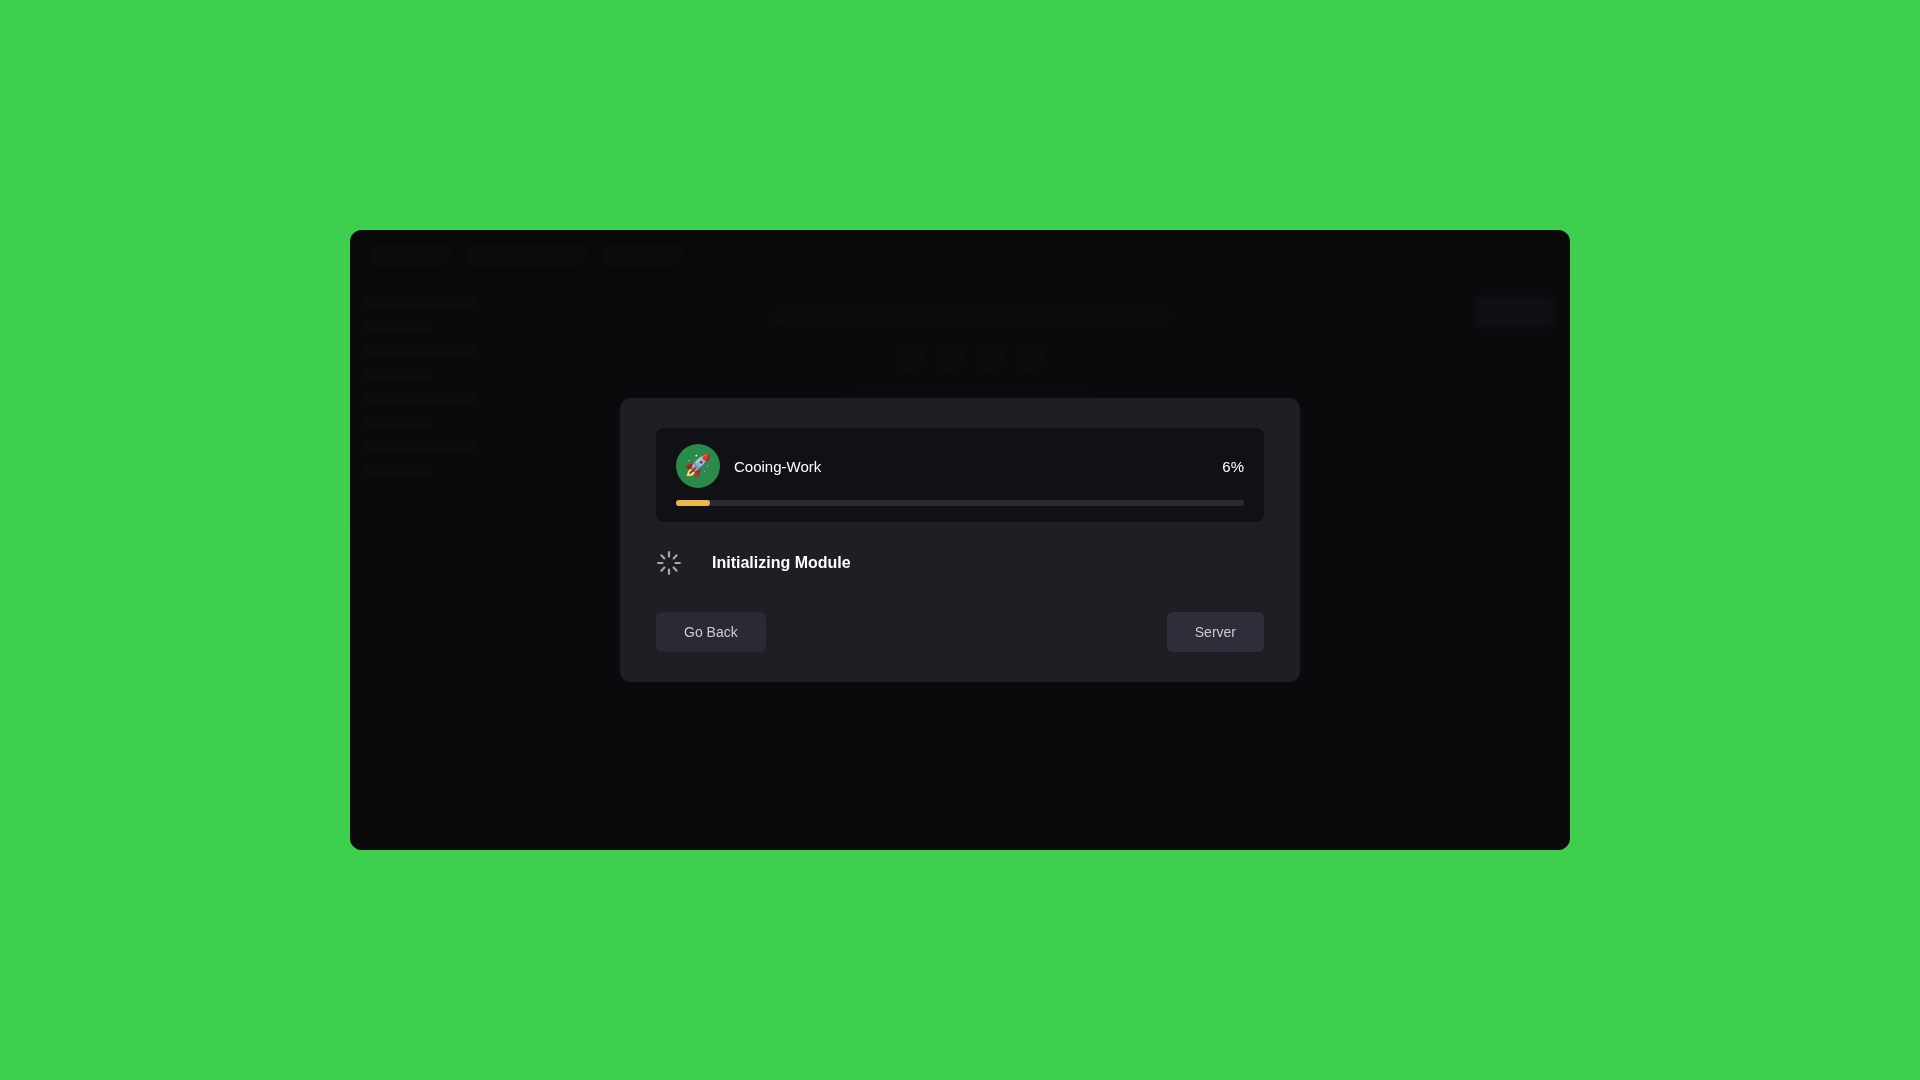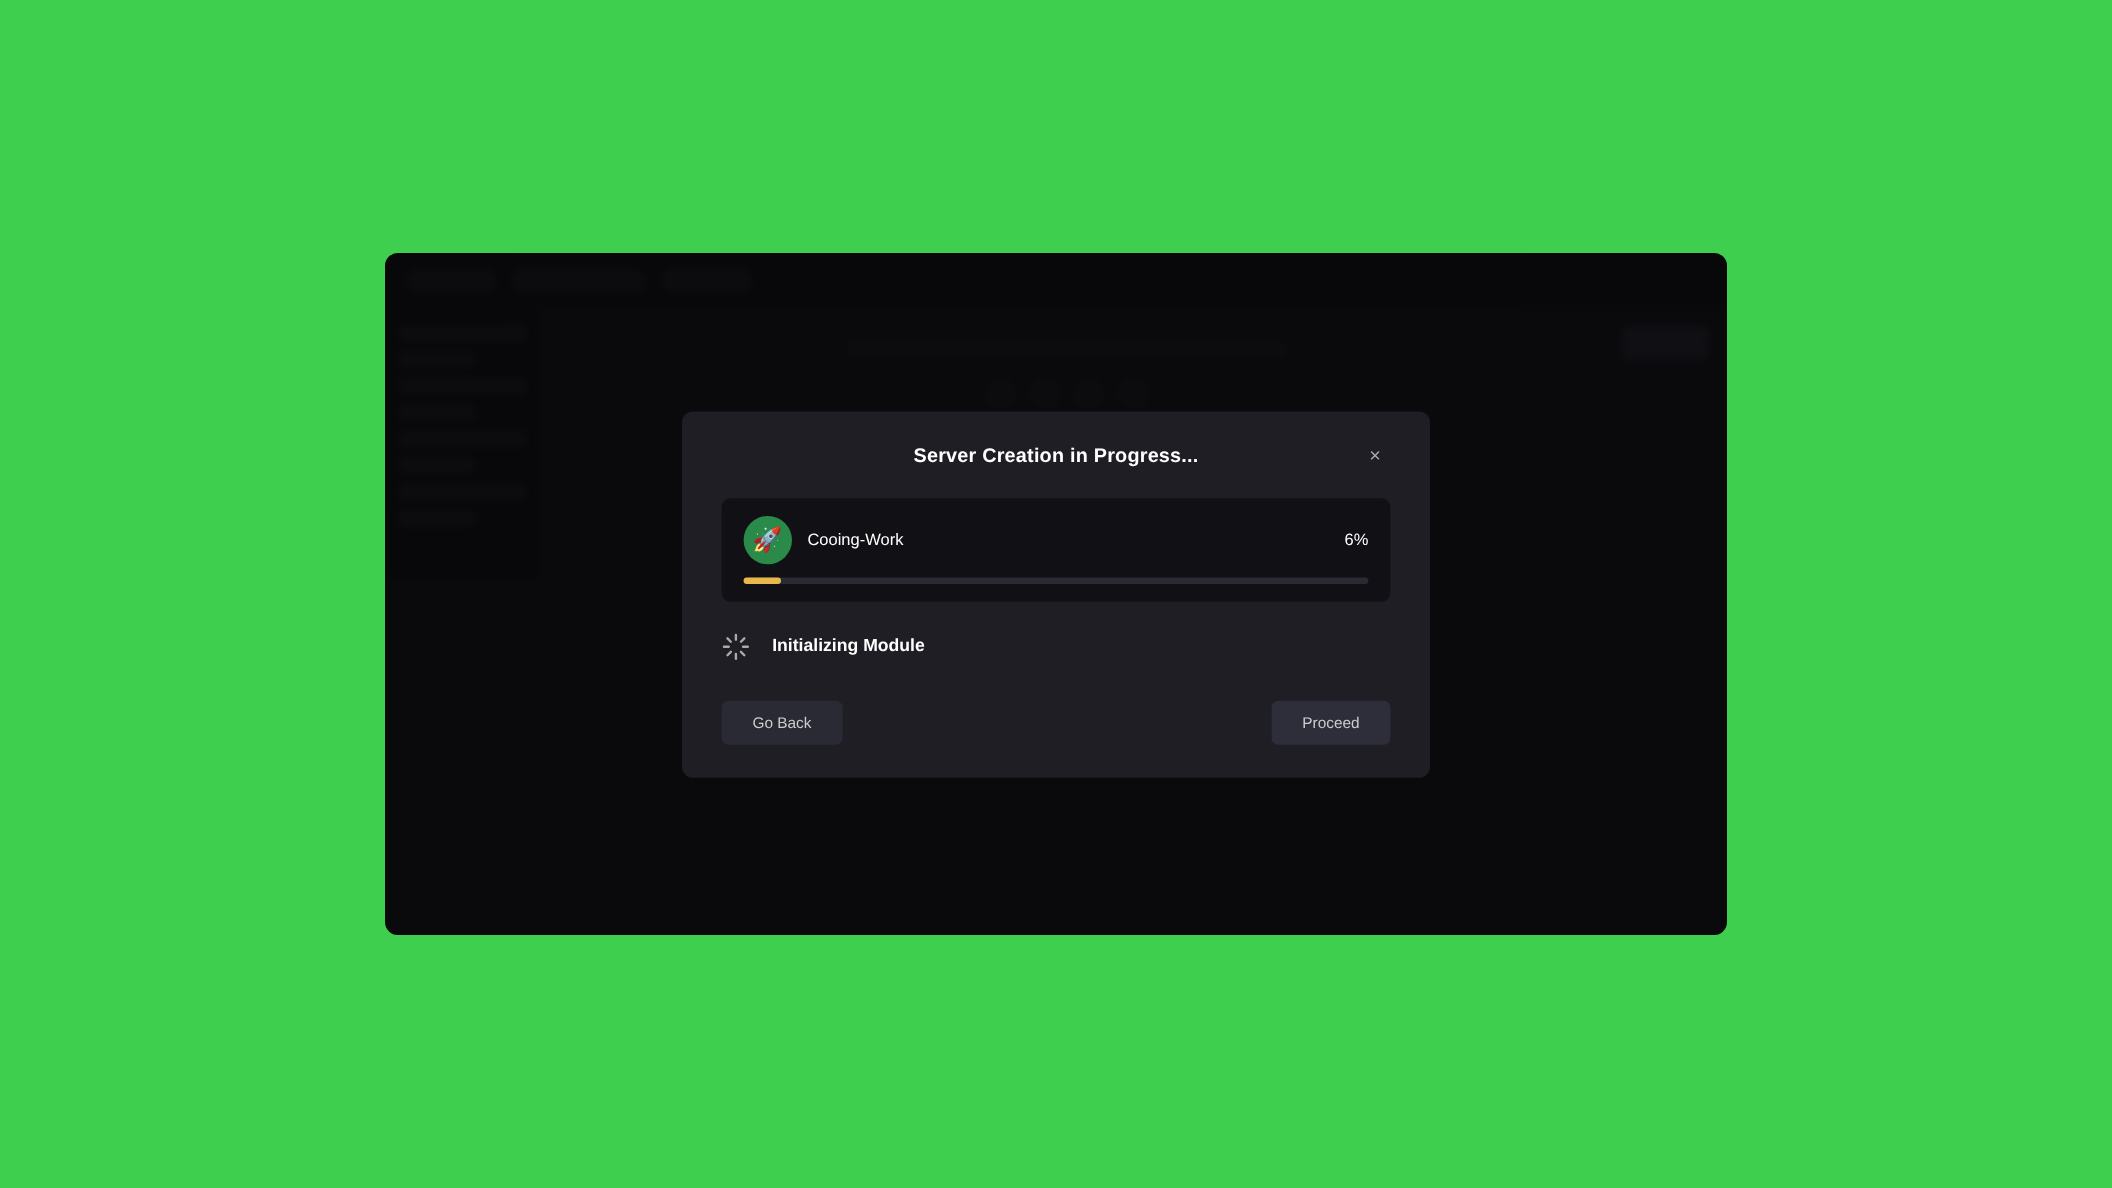--- a/index.html
+++ b/index.html
@@ -271,21 +271,21 @@
       height: 100%;
       border-radius: 3px;
       background: #e8b84b;
       transition: width 0.3s ease;
     }
 
     
     .status-section {
       display: flex;
       align-items: center;
-      gap: 20px;
+      gap: 30px;
       margin-bottom: 36px;
       text-align: right;
     }
 
     .spinner-icon {
       width: 26px;
       height: 26px;
       color: #aaaaaa;
       animation: spin 1.5s linear infinite;
       flex-shrink: 0;
@@ -372,24 +372,20 @@
       </div>
       <div class="bg-right">
         <div class="bg-btn"></div>
       </div>
     </div>
   </div>
 
   <div class="modal-overlay">
     <div class="modal">
 
-      <div class="modal-header">
-        <span class="modal-title">Server Creation in Progress...</span>
-        <button class="modal-close">×</button>
-      </div>
 
       <div class="server-card">
         <div class="server-card-top">
           <div class="server-card-left">
             <div class="server-avatar">
               <span class="server-avatar-rocket">🚀</span>
             </div>
             <span class="server-name">Cooing-Work</span>
           </div>
           <span class="server-percent">6%</span>
@@ -401,18 +397,18 @@
 
       <div class="status-section">
         <svg class="spinner-icon" viewBox="0 0 24 24" fill="none" stroke="#aaaaaa" stroke-width="2" stroke-linecap="round" stroke-linejoin="round">
           <path d="M12 2v4M12 18v4M4.93 4.93l2.83 2.83M16.24 16.24l2.83 2.83M2 12h4M18 12h4M4.93 19.07l2.83-2.83M16.24 7.76l2.83-2.83"></path>
         </svg>
         <span class="status-text">Initializing Module</span>
       </div>
 
       <div class="modal-footer">
         <button class="btn-secondary">Go Back</button>
-        <button class="btn-primary">Proceed</button>
+        <button class="btn-primary">Server</button>
       </div>
 
     </div>
   </div>
 </div>
 
 </body></html>

